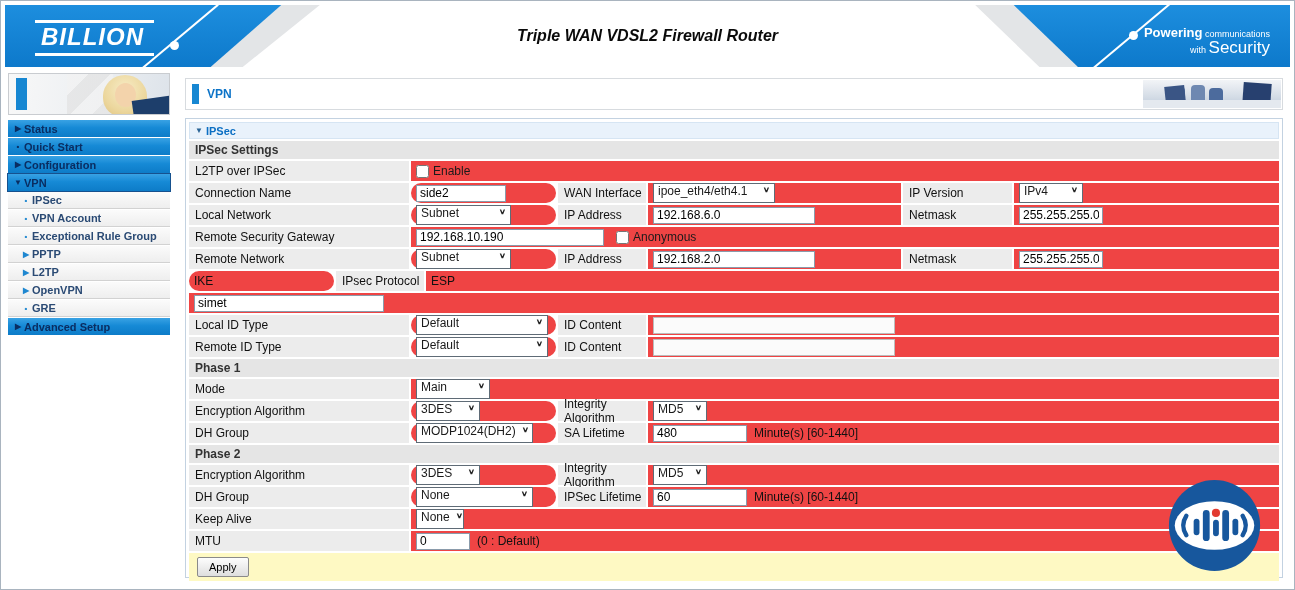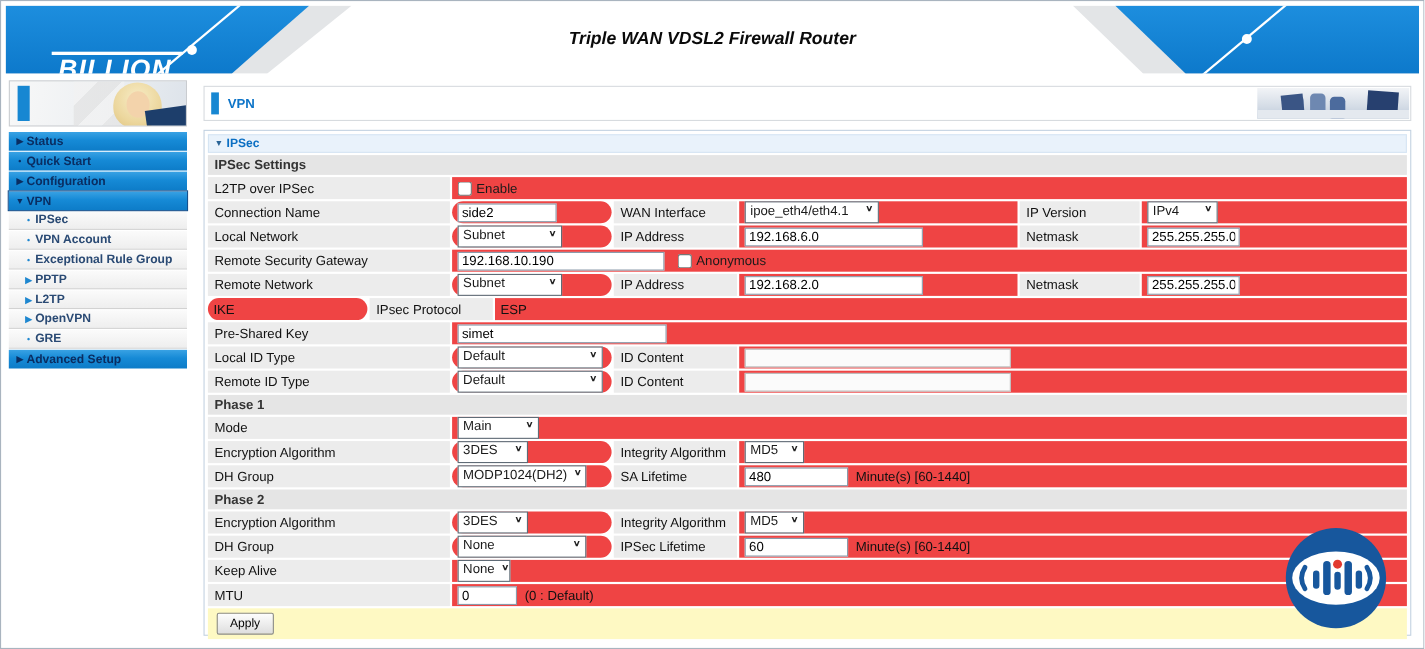--- a/index.html
+++ b/index.html
@@ -19,23 +19,23 @@
   .hb-left  { position:absolute; inset:0; background:linear-gradient(180deg,#1d8ede,#0d79cb); clip-path: polygon(0 0, 21.5% 0, 16% 100%, 0 100%); }
   .hg-right { position:absolute; inset:0; background:#e3e5e7; clip-path: polygon(75.5% 0, 100% 0, 100% 100%, 80.5% 100%); }
   .hb-right { position:absolute; inset:0; background:linear-gradient(180deg,#1d8ede,#0d79cb); clip-path: polygon(78.5% 0, 100% 0, 100% 100%, 83.5% 100%); }
   .wire { position:absolute; width:2px; height:110px; background:#fff; }
   .wire-l { left:170px; top:-20px; transform:rotate(50deg); }
   .wire-r { left:1128px; top:-26px; transform:rotate(50deg); }
   .bead { position:absolute; width:9px; height:9px; border-radius:50%; background:#fff; }
   .bead-l { left:165px; top:36px; }
   .bead-r { left:1124px; top:26px; }
   .brand {
-    position:absolute; left:42px; top:15px; color:#fff;
+    position:absolute; left:30px; top:15px; color:#fff;
     font-style:italic; font-weight:bold; font-size:24px; letter-spacing:1px;
-    border-top:3px solid #fff; border-bottom:3px solid #fff; padding:0 10px 2px 6px;margin-top:27px;
+    border-top:3px solid #fff; border-bottom:3px solid #fff; padding:0 10px 2px 6px;
   }
   .htitle {
     position:absolute; left:0; right:0; top:22px; text-align:center;
     font-size:16px; font-weight:bold; font-style:italic; color:#0a0a0a;
   }
   .tagline { position:absolute; right:20px; top:20px; text-align:right; color:#fff; line-height:14px; }
   .tag-b { font-weight:bold; font-size:13px; }
   .tag-s { font-size:9px; }
   .tag-big { font-size:17px; }
 
@@ -73,21 +73,21 @@
   .panel { margin-top:8px; width:1098px; height:460px; border:1px solid #c3d2e1; background:#fff; padding:3px; position:relative; }
   .panel-hdr { height:17px; background:#e9f2fb; border:1px solid #d6e5f3; display:flex; align-items:center; padding-left:5px; font-size:11px; font-weight:bold; color:#0b6fc3; }
   .panel-hdr .tri { font-size:8px; color:#2a6496; margin-right:3px; }
   .band { height:18px; background:#e5e5e5; margin-top:2px; display:flex; align-items:center; padding-left:6px; font-size:12px; font-weight:bold; color:#333;text-align:right; }
   .frow { display:flex; height:20px; margin-top:2px; font-size:12px; }
   .lc { background:#ececec; display:flex; align-items:center; padding-left:6px; margin-right:2px; color:#111; }
   .vc { background:#ef4444; display:flex; align-items:center; padding-left:5px; margin-right:2px; }
   .frow > :last-child { margin-right:0; }
   .c1 { width:220px; }
   .c2 { width:145px;border-radius:10px; }
-  .c3 { width:112px; }
+  .c3 { width:88px; }
   .c4 { width:253px; }
   .c5 { width:109px; }
   .c6 { flex:1; }
   .cspan { flex:1; }
 
   .ti { height:17px; border:1px solid #8a9bab; background:#fff; font-size:12px; padding:0 3px; font-family:"Liberation Sans",sans-serif; }
   .ti:disabled { background:#fbfbfb; border-color:#bcbcbc; }
   .w54{width:54px} .w90{width:90px} .w94{width:94px} .w84{width:84px} .w162{width:162px} .w188{width:188px} .w190{width:190px} .w242{width:242px}
   .sel { height:20px; border:1px solid #5f6b76; background:#fff; display:inline-flex; align-items:flex-start; justify-content:space-between; padding:0 4px; font-size:12px; cursor:pointer; }
   .chev { font-size:10px; font-weight:bold; color:#222; transform:scaleY(.75); margin-left:6px; }
@@ -110,20 +110,24 @@
   <div class="hg-left"></div>
   <div class="hb-left"></div>
   <div class="hg-right"></div>
   <div class="hb-right"></div>
   <div class="wire wire-l"></div>
   <div class="bead bead-l"></div>
   <div class="wire wire-r"></div>
   <div class="bead bead-r"></div>
   <div class="brand">BILLION</div>
   <div class="htitle">Triple WAN VDSL2 Firewall Router</div>
+  <div class="tagline">
+    <div><span class="tag-b">Powering</span><span class="tag-s"> communications</span></div>
+    <div><span class="tag-s">with </span><span class="tag-big">Security</span></div>
+  </div>
 </div>
 
 <div class="sidebar">
   <div class="photo">
     <div class="stair"></div>
     <div class="photo-bar"></div>
     <div class="hair"></div>
     <div class="face"></div>
     <div class="laptop"></div>
   </div>
@@ -279,21 +283,20 @@
       <div class="vc c2">
           <span class="static">IKE</span>
         </div>
       <div class="lc c3">IPsec Protocol</div>
       <div class="vc cspan">
           <span class="static">ESP</span>
         </div>
     </div>
 
     <div class="frow">
-      <div class="lc c1">Pre-Shared Key</div>
       <div class="vc cspan">
         <input class="ti w190" value="simet" style="">
       </div>
     </div>
 
     <div class="frow">
       <div class="lc c1">Local ID Type</div>
       <div class="vc c2">
         <span class="sel sw132">
             <span>Default</span>

